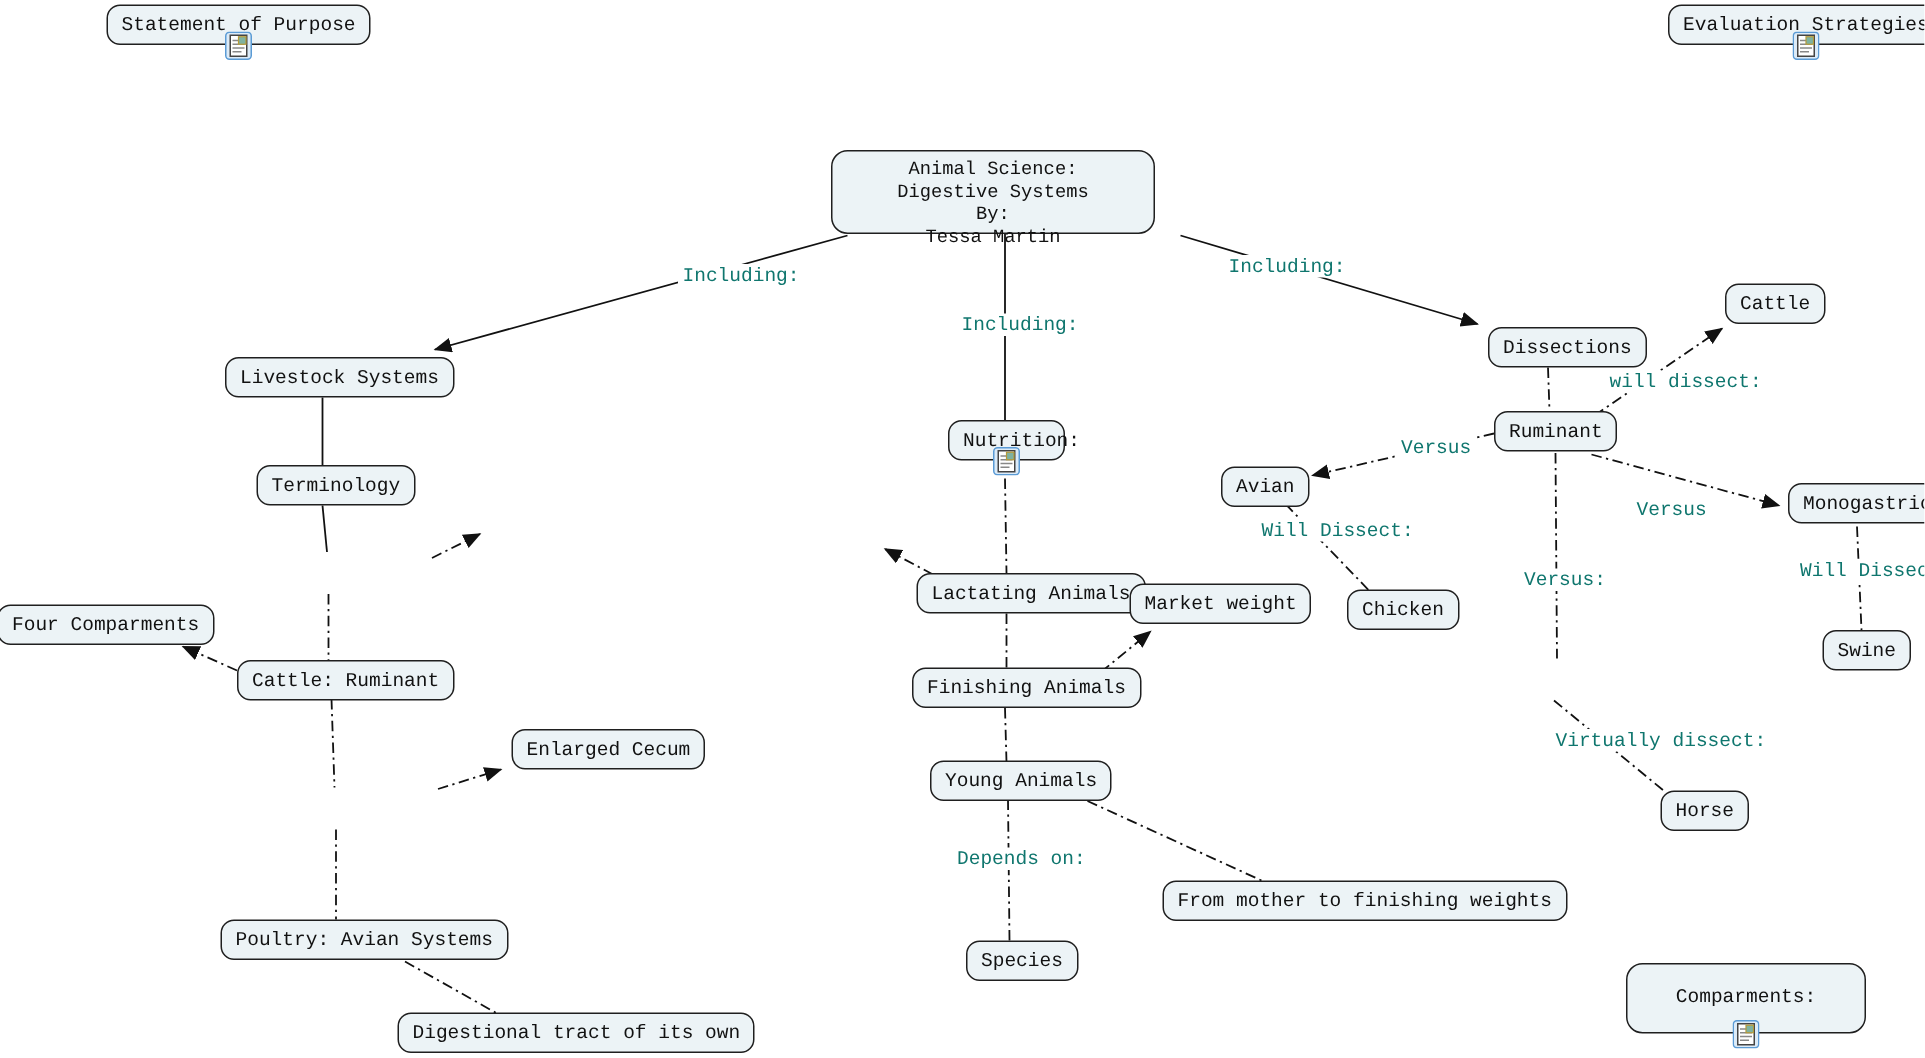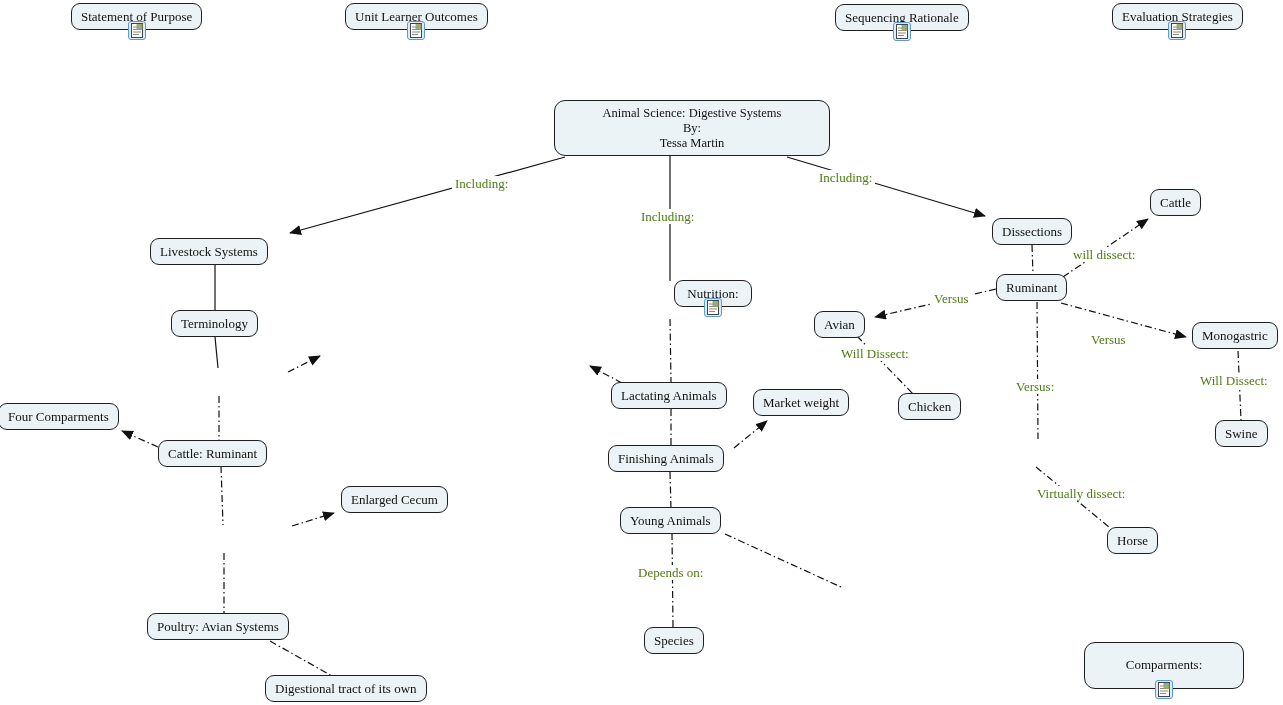--- a/index.html
+++ b/index.html
@@ -1,35 +1,35 @@
 <!DOCTYPE html>
 <html><head>
 <meta charset="utf-8">
 <style>
   html,body{margin:0;padding:0;background:#fff;}
   .canvas{
     position:relative;width:1283px;height:705px;background:#ffffff;overflow:hidden;
-    font-family:Liberation Serif, serif;color:#111;
+    font-family:Liberation Mono, monospace;color:#111;
   }
   svg.wires{position:absolute;left:0;top:0;width:1283px;height:705px;}
   .node{
     position:absolute;background:#ecf3f6;border:1px solid #1f1f1f;border-radius:9px;
     padding:4px 9px;font-size:13px;line-height:17px;white-space:nowrap;color:#111;
     box-sizing:border-box;z-index:2;
   }
   .node.center{text-align:center;white-space:normal;}
-  .node.title-node{width:276px;height:56px;border-radius:11px;font-size:12.5px;line-height:15px;padding:5px 18px;}
+  .node.title-node{width:216px;height:56px;border-radius:11px;font-size:12.5px;line-height:15px;padding:5px 18px;}
   .node.refs-node{width:160px;height:47px;border-radius:11px;padding-top:13px;}
-  .node.nutrition-node{width:78px;margin-left:42px;}
+  .node.nutrition-node{width:78px;}
   .res-icon{
     position:absolute;left:50%;bottom:-11px;margin-left:-9px;width:18px;height:19px;z-index:3;
   }
   .link-label{
     position:absolute;background:#ffffff;padding:0 3px;font-size:13px;line-height:15px;
-    white-space:nowrap;color:#4d7c0f;z-index:2;
+    white-space:nowrap;color:#0f766e;z-index:2;
   }
 </style>
 </head>
 <body>
 
 <div class="canvas">
 
   <svg class="wires" viewBox="0 0 1283 705" xmlns="http://www.w3.org/2000/svg">
     <defs>
       <marker id="arrow" markerUnits="userSpaceOnUse" markerWidth="13" markerHeight="11" refX="11" refY="5" orient="auto">
@@ -78,48 +78,20 @@
           <rect x="0.5" y="0.5" width="17" height="18" rx="2.5" fill="#dcebf8" stroke="#5b9bd5"></rect>
           <rect x="3.5" y="2.5" width="11" height="14" fill="#fff" stroke="#444"></rect>
           <line x1="5" y1="6" x2="12" y2="6" stroke="#888"></line>
           <line x1="5" y1="8.5" x2="13" y2="8.5" stroke="#888"></line>
           <line x1="5" y1="11" x2="13" y2="11" stroke="#888"></line>
           <line x1="5" y1="13.5" x2="11" y2="13.5" stroke="#888"></line>
           <rect x="9" y="3.5" width="5" height="5" fill="#7fb2a0" stroke="#b59a3a" stroke-width="0.8"></rect>
         </svg>
     </span>
   </div>
-  <div class="node" style="left:345px;top:3px">
-    <span>Unit Learner Outcomes</span>
-    <span class="res-icon">
-      <svg width="18" height="19" viewBox="0 0 18 19">
-          <rect x="0.5" y="0.5" width="17" height="18" rx="2.5" fill="#dcebf8" stroke="#5b9bd5"></rect>
-          <rect x="3.5" y="2.5" width="11" height="14" fill="#fff" stroke="#444"></rect>
-          <line x1="5" y1="6" x2="12" y2="6" stroke="#888"></line>
-          <line x1="5" y1="8.5" x2="13" y2="8.5" stroke="#888"></line>
-          <line x1="5" y1="11" x2="13" y2="11" stroke="#888"></line>
-          <line x1="5" y1="13.5" x2="11" y2="13.5" stroke="#888"></line>
-          <rect x="9" y="3.5" width="5" height="5" fill="#7fb2a0" stroke="#b59a3a" stroke-width="0.8"></rect>
-        </svg>
-    </span>
-  </div>
-  <div class="node" style="left:835px;top:4px">
-    <span>Sequencing Rationale</span>
-    <span class="res-icon">
-      <svg width="18" height="19" viewBox="0 0 18 19">
-          <rect x="0.5" y="0.5" width="17" height="18" rx="2.5" fill="#dcebf8" stroke="#5b9bd5"></rect>
-          <rect x="3.5" y="2.5" width="11" height="14" fill="#fff" stroke="#444"></rect>
-          <line x1="5" y1="6" x2="12" y2="6" stroke="#888"></line>
-          <line x1="5" y1="8.5" x2="13" y2="8.5" stroke="#888"></line>
-          <line x1="5" y1="11" x2="13" y2="11" stroke="#888"></line>
-          <line x1="5" y1="13.5" x2="11" y2="13.5" stroke="#888"></line>
-          <rect x="9" y="3.5" width="5" height="5" fill="#7fb2a0" stroke="#b59a3a" stroke-width="0.8"></rect>
-        </svg>
-    </span>
-  </div>
   <div class="node" style="left:1112px;top:3px">
     <span>Evaluation Strategies</span>
     <span class="res-icon">
       <svg width="18" height="19" viewBox="0 0 18 19">
           <rect x="0.5" y="0.5" width="17" height="18" rx="2.5" fill="#dcebf8" stroke="#5b9bd5"></rect>
           <rect x="3.5" y="2.5" width="11" height="14" fill="#fff" stroke="#444"></rect>
           <line x1="5" y1="6" x2="12" y2="6" stroke="#888"></line>
           <line x1="5" y1="8.5" x2="13" y2="8.5" stroke="#888"></line>
           <line x1="5" y1="11" x2="13" y2="11" stroke="#888"></line>
           <line x1="5" y1="13.5" x2="11" y2="13.5" stroke="#888"></line>
@@ -154,20 +126,21 @@
           <line x1="5" y1="13.5" x2="11" y2="13.5" stroke="#888"></line>
           <rect x="9" y="3.5" width="5" height="5" fill="#7fb2a0" stroke="#b59a3a" stroke-width="0.8"></rect>
         </svg>
     </span>
   </div>
   <div class="node" style="left:611px;top:382px">Lactating Animals</div>
   <div class="node" style="left:753px;top:389px">Market weight</div>
   <div class="node" style="left:608px;top:445px">Finishing Animals</div>
   <div class="node" style="left:620px;top:507px">Young Animals</div>
   <div class="node" style="left:644px;top:627px">Species</div>
+  <div class="node" style="left:775px;top:587px">From mother to finishing weights</div>
 
   <div class="node" style="left:992px;top:218px">Dissections</div>
   <div class="node" style="left:996px;top:274px">Ruminant</div>
   <div class="node" style="left:1150px;top:189px">Cattle</div>
   <div class="node" style="left:814px;top:311px">Avian</div>
   <div class="node" style="left:898px;top:393px">Chicken</div>
   <div class="node" style="left:1192px;top:322px">Monogastric</div>
   <div class="node" style="left:1215px;top:420px">Swine</div>
   <div class="node" style="left:1107px;top:527px">Horse</div>
 

